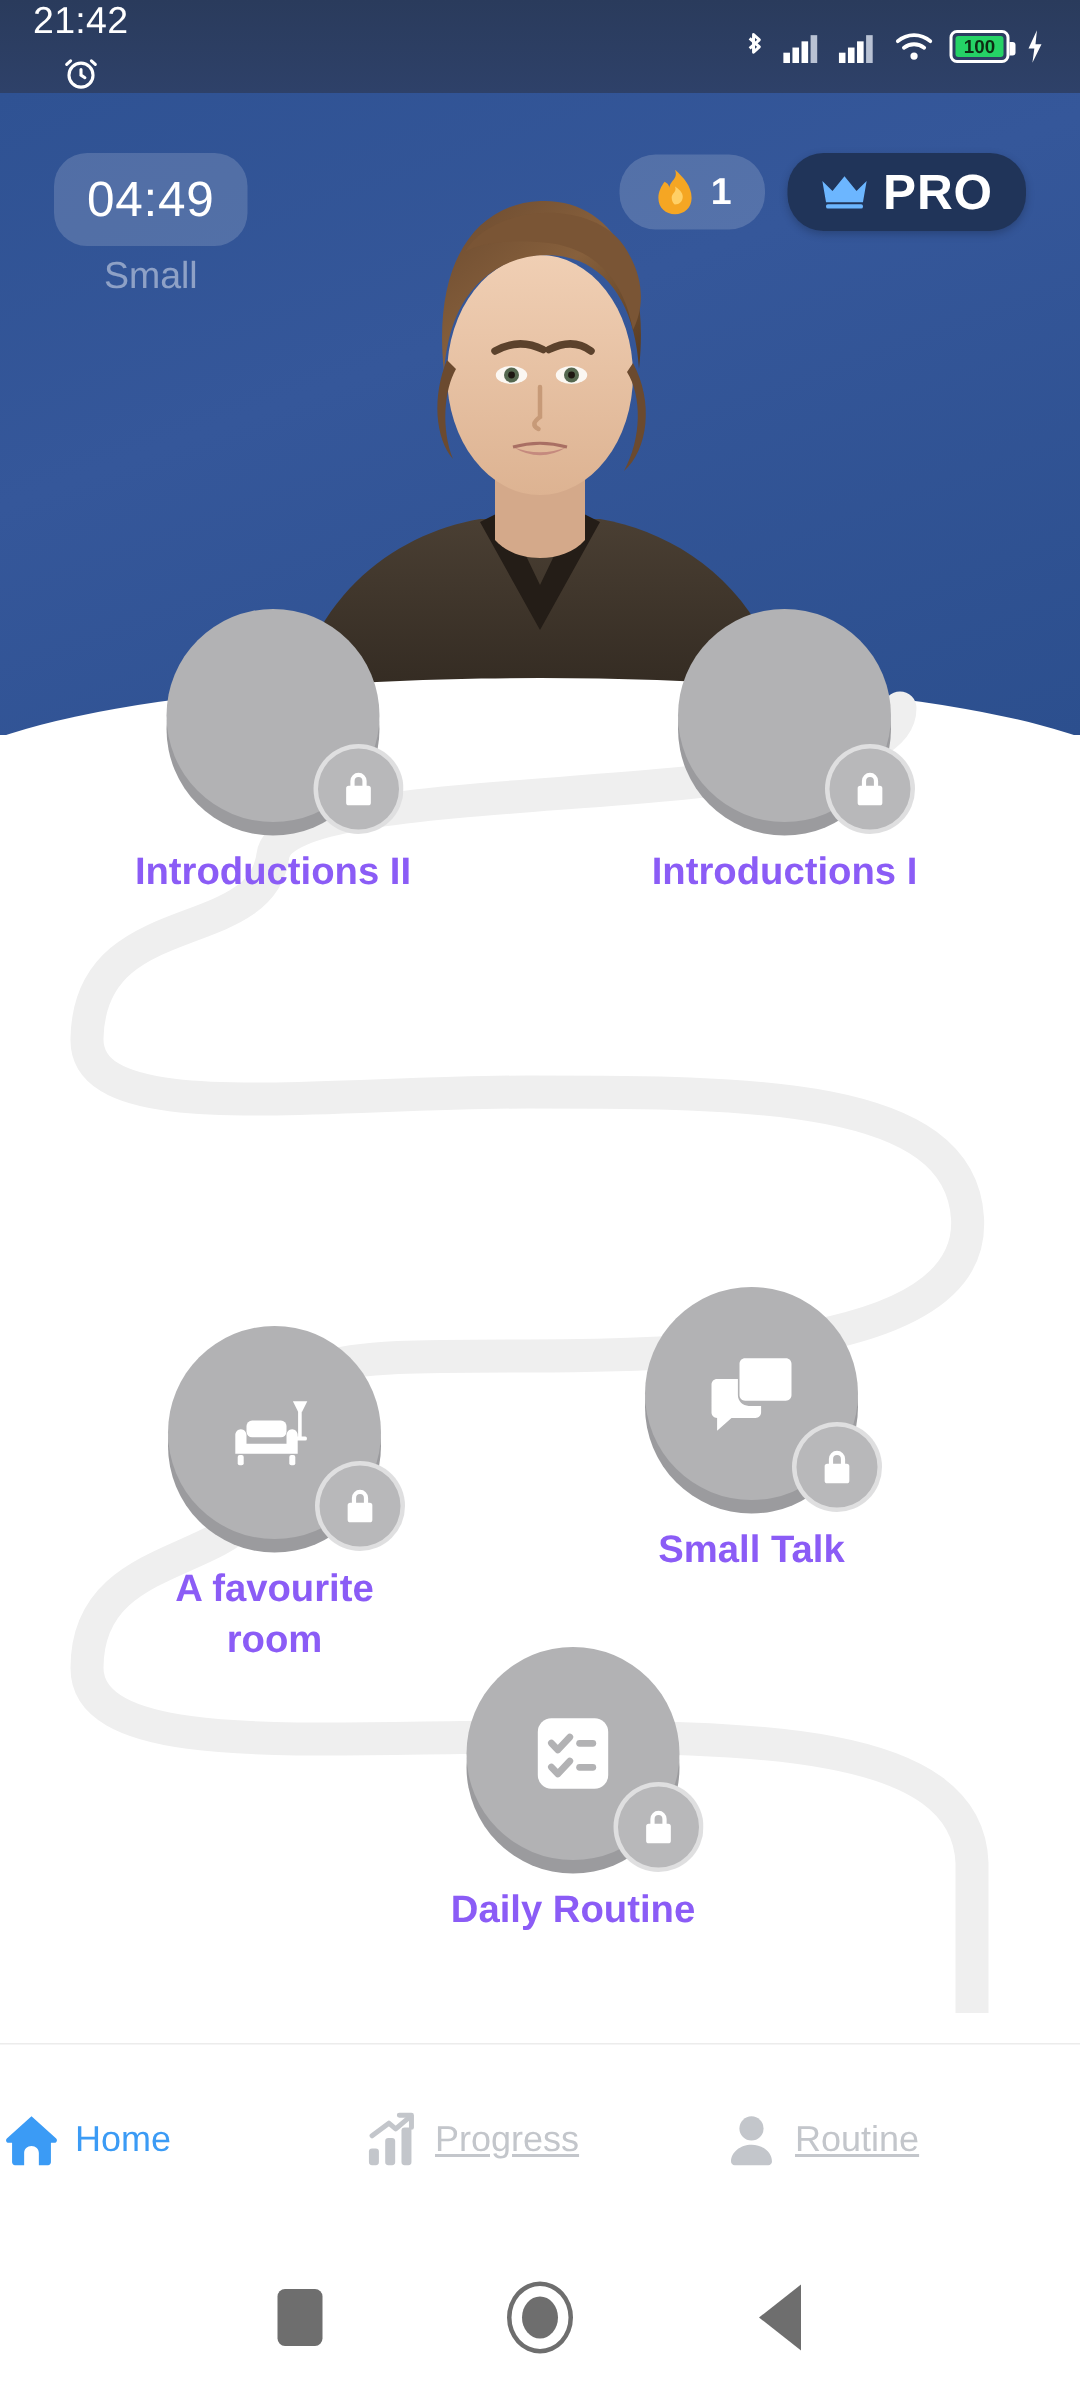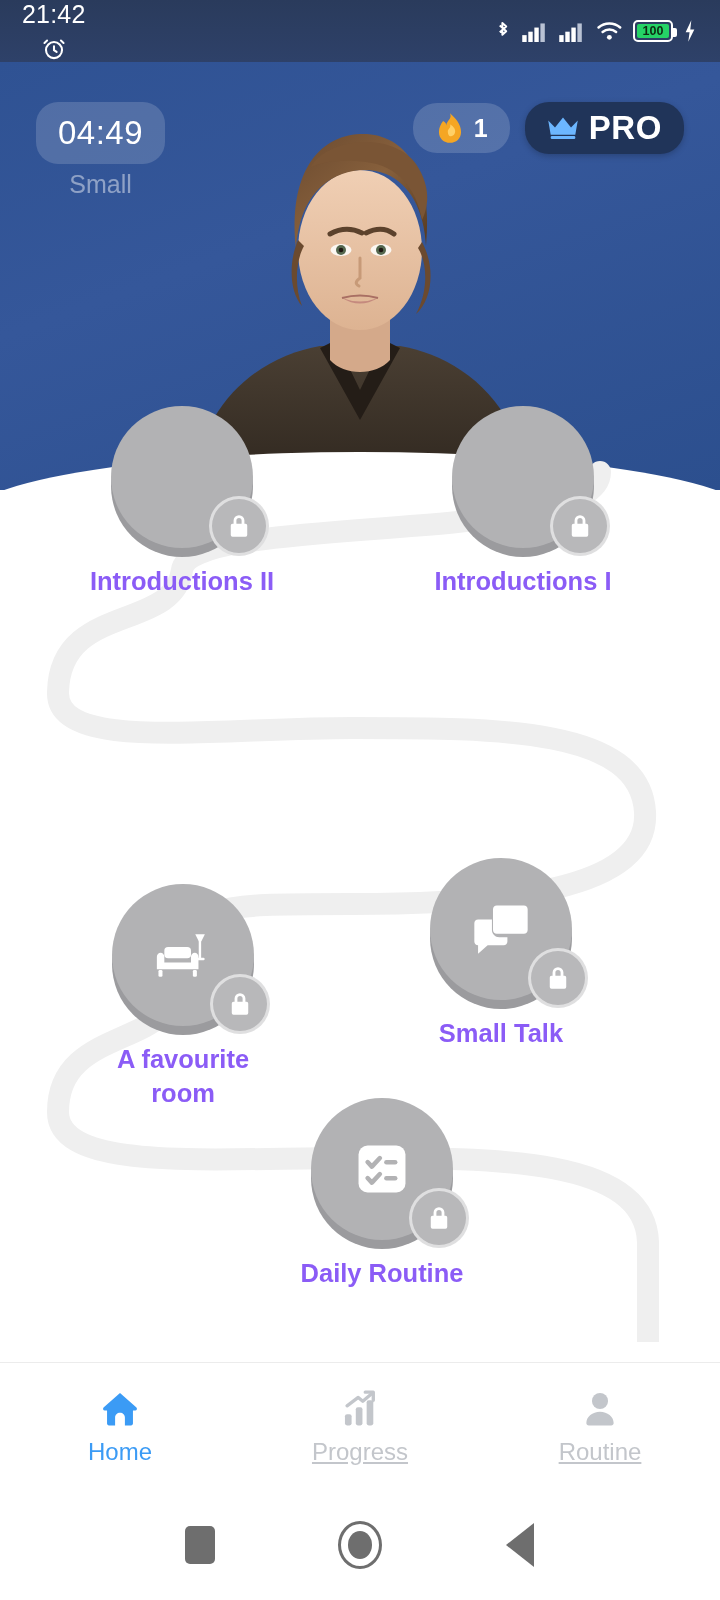--- a/index.html
+++ b/index.html
@@ -159,21 +159,21 @@
     position:absolute;
     left:0; bottom:110px;
     width:720px; height:128px;
     background:#ffffff;
     border-top:1px solid #ececec;
     display:flex; align-items:center;
     z-index:30;
   }
   .nav-item {
     flex:1;
-    display:flex; flex-direction:column;
+    display:flex; flex-direction:row;
     align-items:center; gap:8px;
   }
   .nav-ico { width:42px; height:42px; }
   .nav-label { font-size:24px; font-weight:400; }
   .nav-item.active .nav-label { color:#3b9bf5; }
   .nav-item.inactive .nav-label { color:#c3c6cb;text-decoration:underline; }
 
   
   .androidnav {
     position:absolute; left:0; bottom:0;

